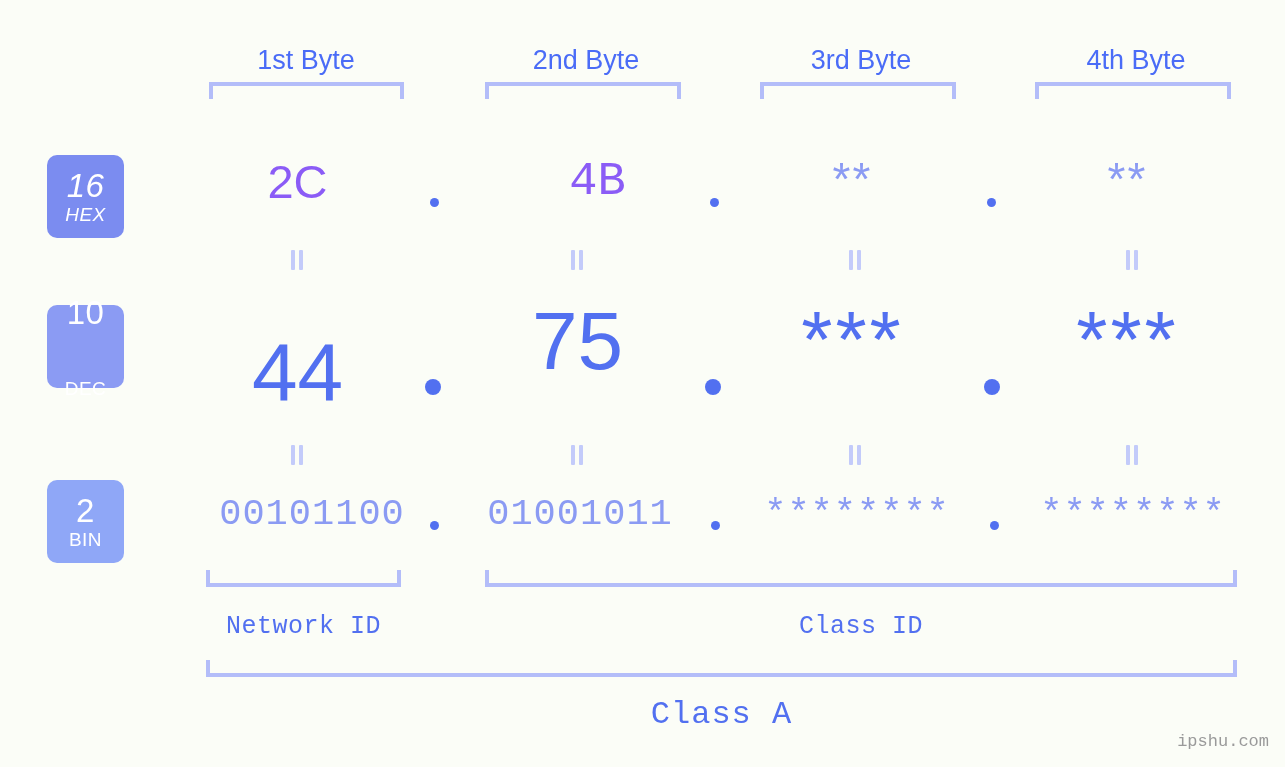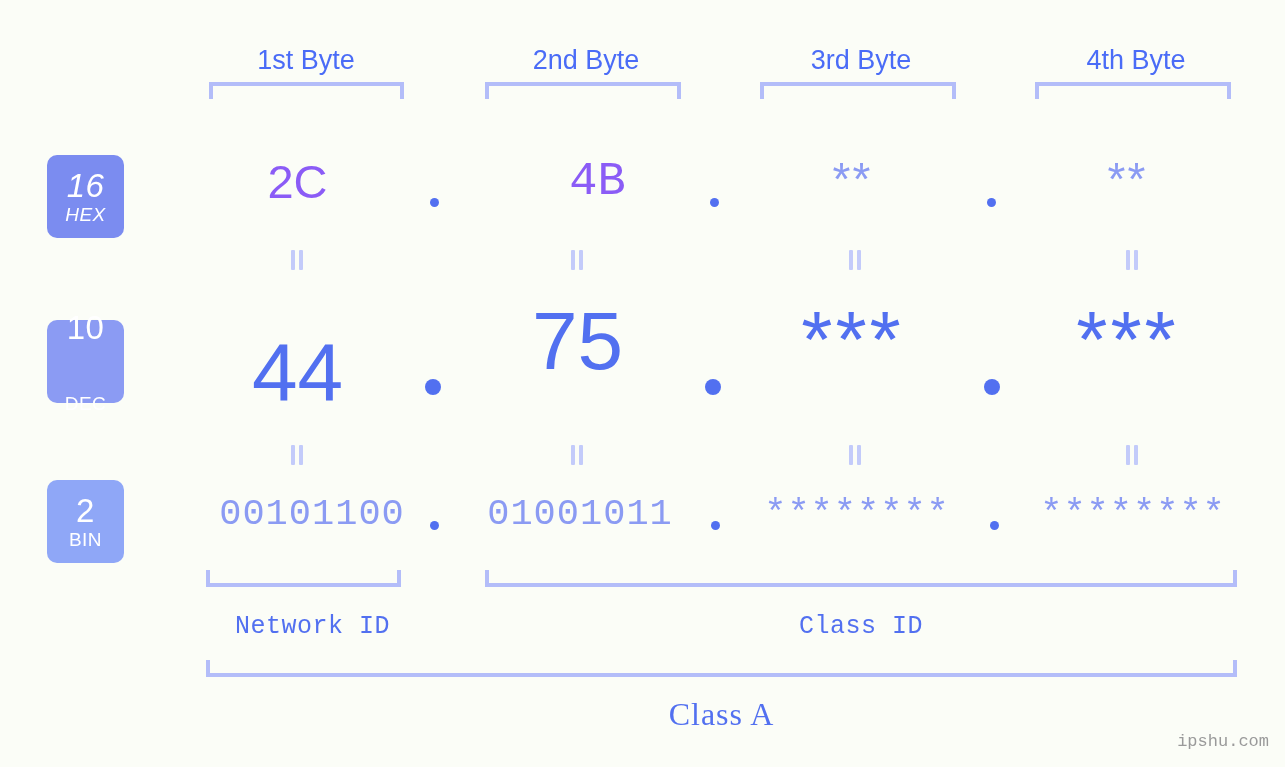--- a/index.html
+++ b/index.html
@@ -62,21 +62,21 @@
     font-weight: 400;
     letter-spacing: 0.5px;
   }
   .badge .sys {
     font-size: 19px;
     font-weight: 400;
     margin-top: 3px;
     letter-spacing: 0.5px;
   }
   .badge-hex { top: 155px; background: #7b8cf0; font-style: italic; }
-  .badge-dec { top: 320px; background: #8b9bf3; gap: 47px; }
+  .badge-dec { top: 305px; background: #8b9bf3; gap: 47px; }
   .badge-bin { top: 480px; background: #8fa7f7; }
 
   
   .cell {
     position: absolute;
     text-align: center;
     white-space: nowrap;
     line-height: 1;
   }
 
@@ -167,21 +167,21 @@
     font-family: "Liberation Mono", monospace;
     font-size: 25px;
     color: #5270f0;
     white-space: nowrap;
     letter-spacing: 0.5px;
   }
   .class-label {
     position: absolute;
     top: 696px;
     text-align: center;
-    font-family: Liberation Serif, serif;
+    font-family: Liberation Mono, monospace;
     font-size: 32px;
     color: #5270f0;
     white-space: nowrap;
     letter-spacing: 1px;
   }
 
   
   #watermark {
     position: absolute;
     right: 16px;
@@ -279,21 +279,21 @@
     <div class="cell" style="left:757px; width:200px;">********</div>
     <div class="cell" style="left:1033px; width:200px;">********</div>
     <div class="dot dot-bin" style="left:430px;"></div>
     <div class="dot dot-bin" style="left:711px;"></div>
     <div class="dot dot-bin" style="left:990px;"></div>
   </div>
 
   <div class="bot-bracket" id="bracket-netid" style="left:206px; width:195px;"></div>
   <div class="bot-bracket" id="bracket-hostid" style="left:485px; width:752px;"></div>
 
-  <div class="id-label" style="left:215px; width:195px;">Network ID</div>
+  <div class="id-label" style="left:206px; width:195px;">Network ID</div>
   <div class="id-label" style="left:485px; width:752px;">Class ID</div>
 
   <div class="bot-bracket" id="bracket-class" style="left:206px; width:1031px;"></div>
   <div class="class-label" style="left:206px; width:1031px;">Class A</div>
 
   <div id="watermark">ipshu.com</div>
 
 </div>
 
 </body></html>

